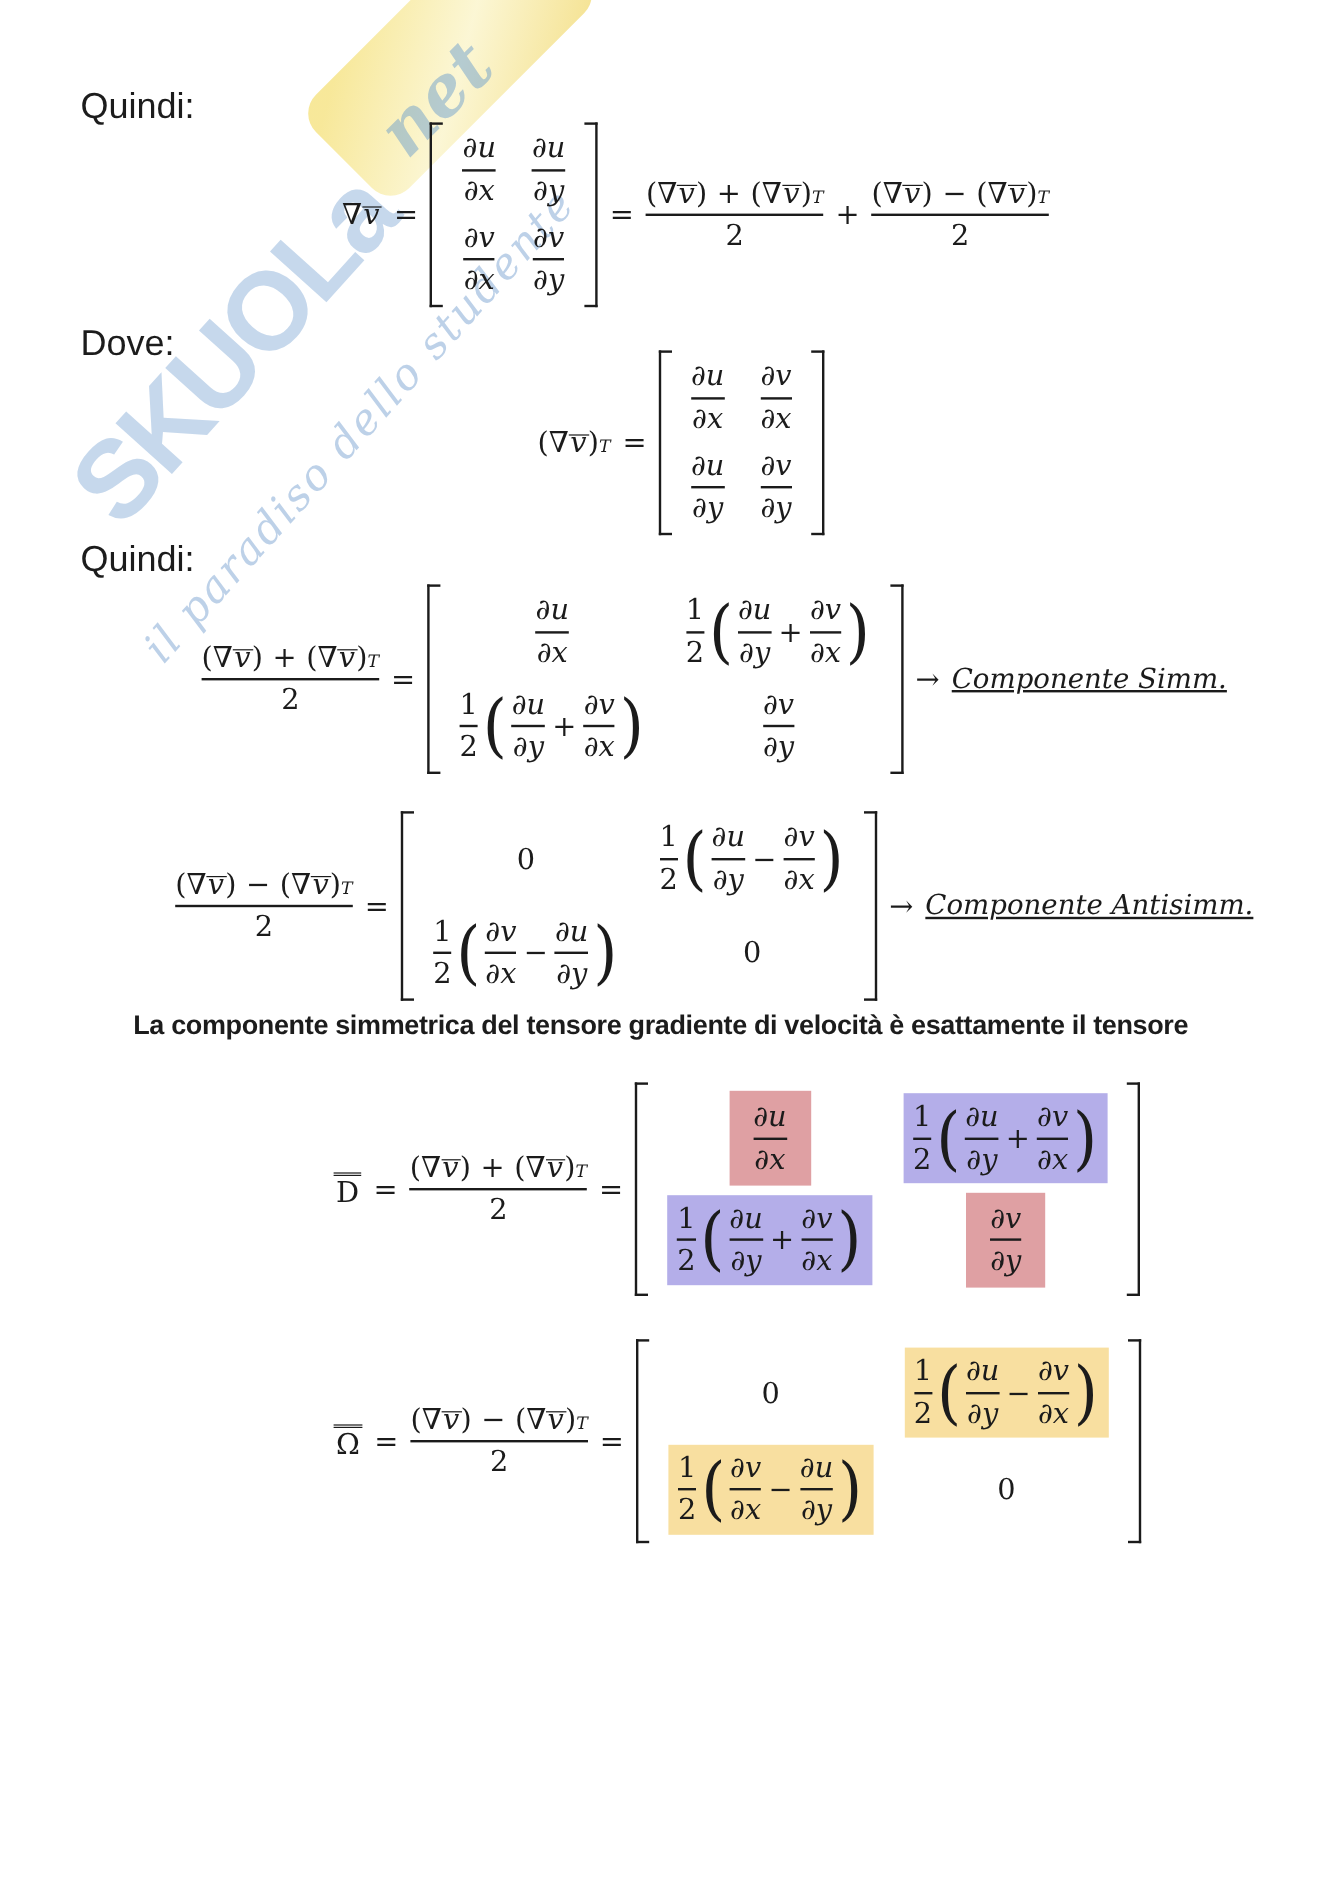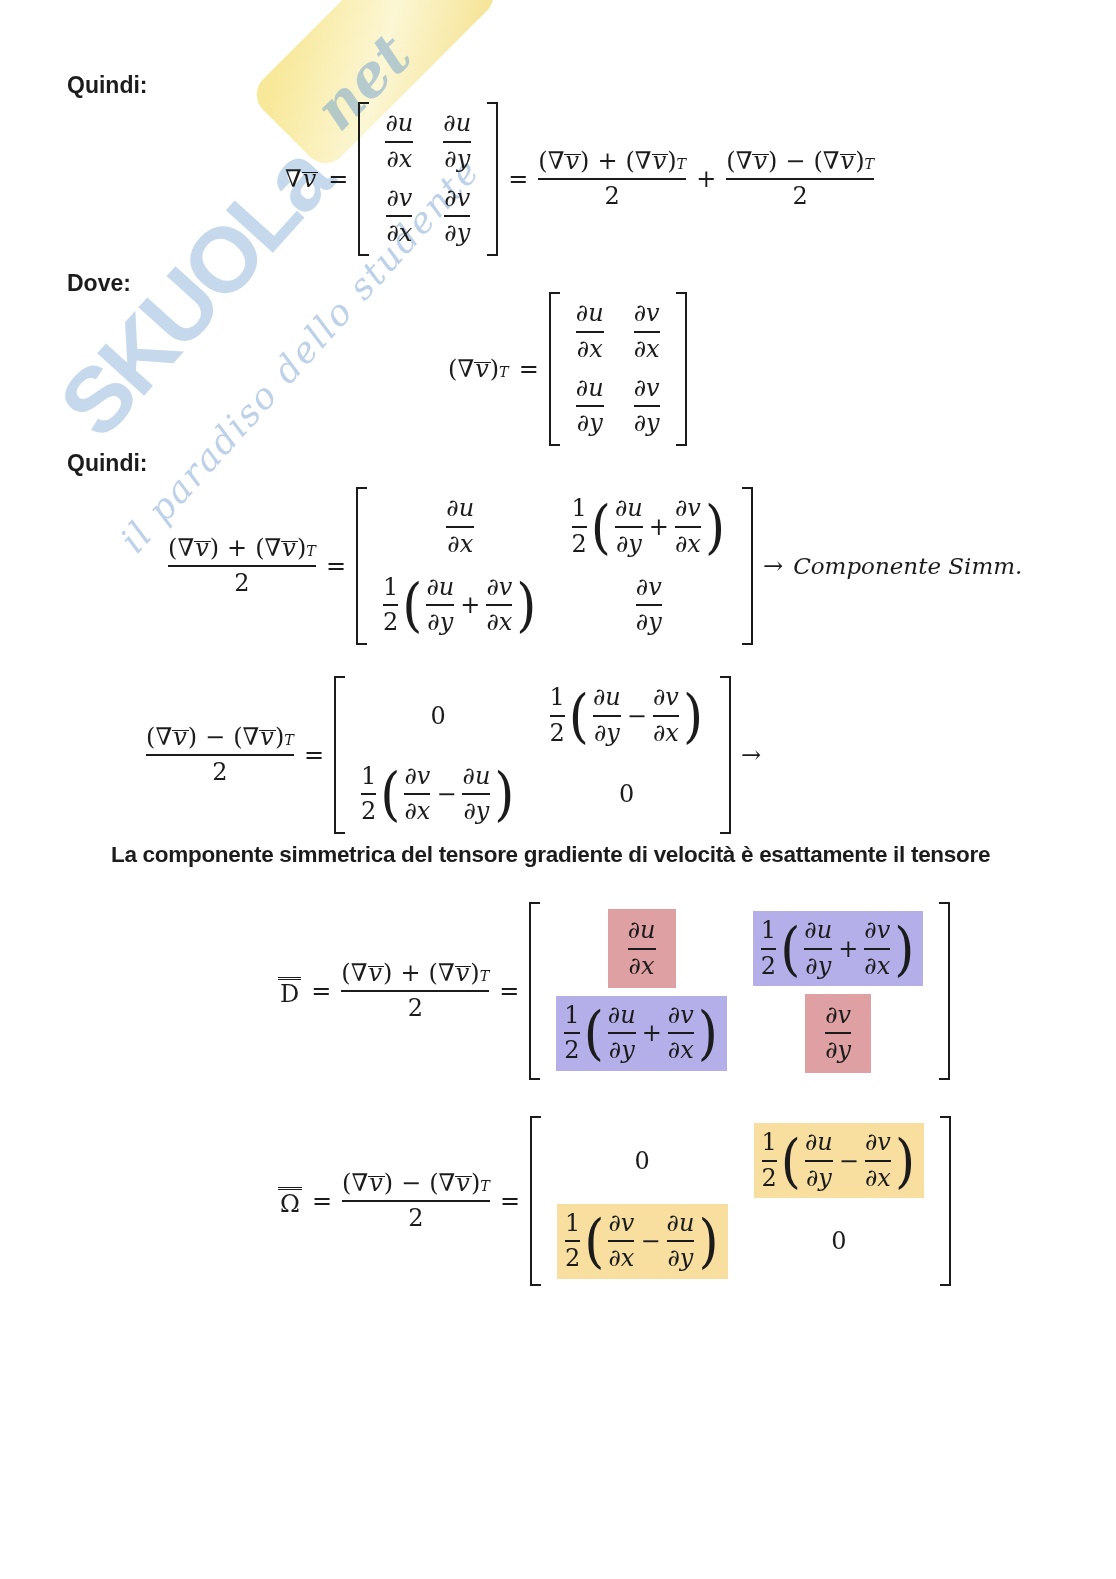--- a/index.html
+++ b/index.html
@@ -15,21 +15,21 @@
           font-family:"DejaVu Serif",serif;font-style:italic;font-weight:bold;
           font-size:58px;color:rgba(95,150,205,.45);}
   .wm-brand{position:absolute;left:195px;top:292px;transform:translate(-50%,-50%) rotate(-48deg);
             font-weight:bold;font-size:92px;letter-spacing:-4px;white-space:nowrap;
             color:rgba(120,163,210,.42);}
   .wm-tag{position:absolute;left:300px;top:355px;transform:translate(-50%,-50%) rotate(-48deg);
           font-family:"DejaVu Serif",serif;font-style:italic;font-size:36px;letter-spacing:2px;
           white-space:nowrap;color:rgba(135,172,214,.55);}
 
   
-  .hdg{position:absolute;font-size:23px;z-index:1;font-weight:bold;}
+  .hdg{position:absolute;font-size:30px;z-index:1;}
   .para{position:absolute;z-index:1;font-size:22.5px;line-height:33px;letter-spacing:-.3px;margin-left:44px;}
   .b{font-weight:bold;}
 
   
   .eq{position:absolute;z-index:1;display:flex;align-items:center;gap:9px;
       font-family:"DejaVu Serif",serif;font-size:24px;color:#1b1b1b;white-space:nowrap;}
   .it{font-style:italic;}
   .tok{padding:0 1px;}
   .row{display:inline-flex;align-items:baseline;gap:5px;}
   sup{font-size:60%;font-style:italic;}
@@ -42,21 +42,21 @@
   .bigp{font-size:215%;font-weight:300;transform:scaleY(1.12);line-height:.9;padding:0 1px;}
   .op{padding:0 3px;}
   .mat{display:inline-flex;align-items:stretch;}
   .br{width:9px;border:2.5px solid #1b1b1b;}
   .br.l{border-right:none;margin-right:4px;}
   .br.r{border-left:none;margin-left:4px;}
   .cells{display:grid;grid-template-columns:auto auto;align-items:center;justify-items:center;
          padding:7px 12px;}
   .g1{column-gap:30px;row-gap:10px;}
   .g2{column-gap:34px;row-gap:14px;}
-  .lbl{font-size:23px;}
+  .lbl{font-size:23px;text-decoration:underline;}
   .dbl{display:inline-block;border-top:3.5px double #1b1b1b;padding:2px 2px 0 2px;line-height:1;}
   .dblp{display:inline-block;border-top:3px double #1c1c1c;padding:1px 1px 0 1px;line-height:1;}
 
   
   .hlp{background:#dfa0a3;padding:7px 20px;}
   .hlv{background:#b4aee9;padding:5px 8px;}
   .hly{background:#f8dfa0;padding:5px 8px;}
 </style>
 </head>
 <body>
@@ -330,20 +330,21 @@
               <span class="bar"></span>
               <span class="it">∂y</span>
             </span>
           <span class="bigp">)</span>
         </span>
         <span>0</span>
       </span>
       <span class="br r"></span>
     </span>
     <span class="tok">→</span>
+    <span class="it lbl">Componente Antisimm.</span>
   </div>
 
   <div class="para" style="left:67px;top:838px;width:1010px">
     <div><span class="b">La componente simmetrica del tensore gradiente di velocità è esattamente il tensore</span></div>
   </div>
 
   <div class="eq" style="left:278px;top:912px;height:158px">
     <span class="dbl">D</span>
     <span class="tok">=</span>
     <span class="fr">

